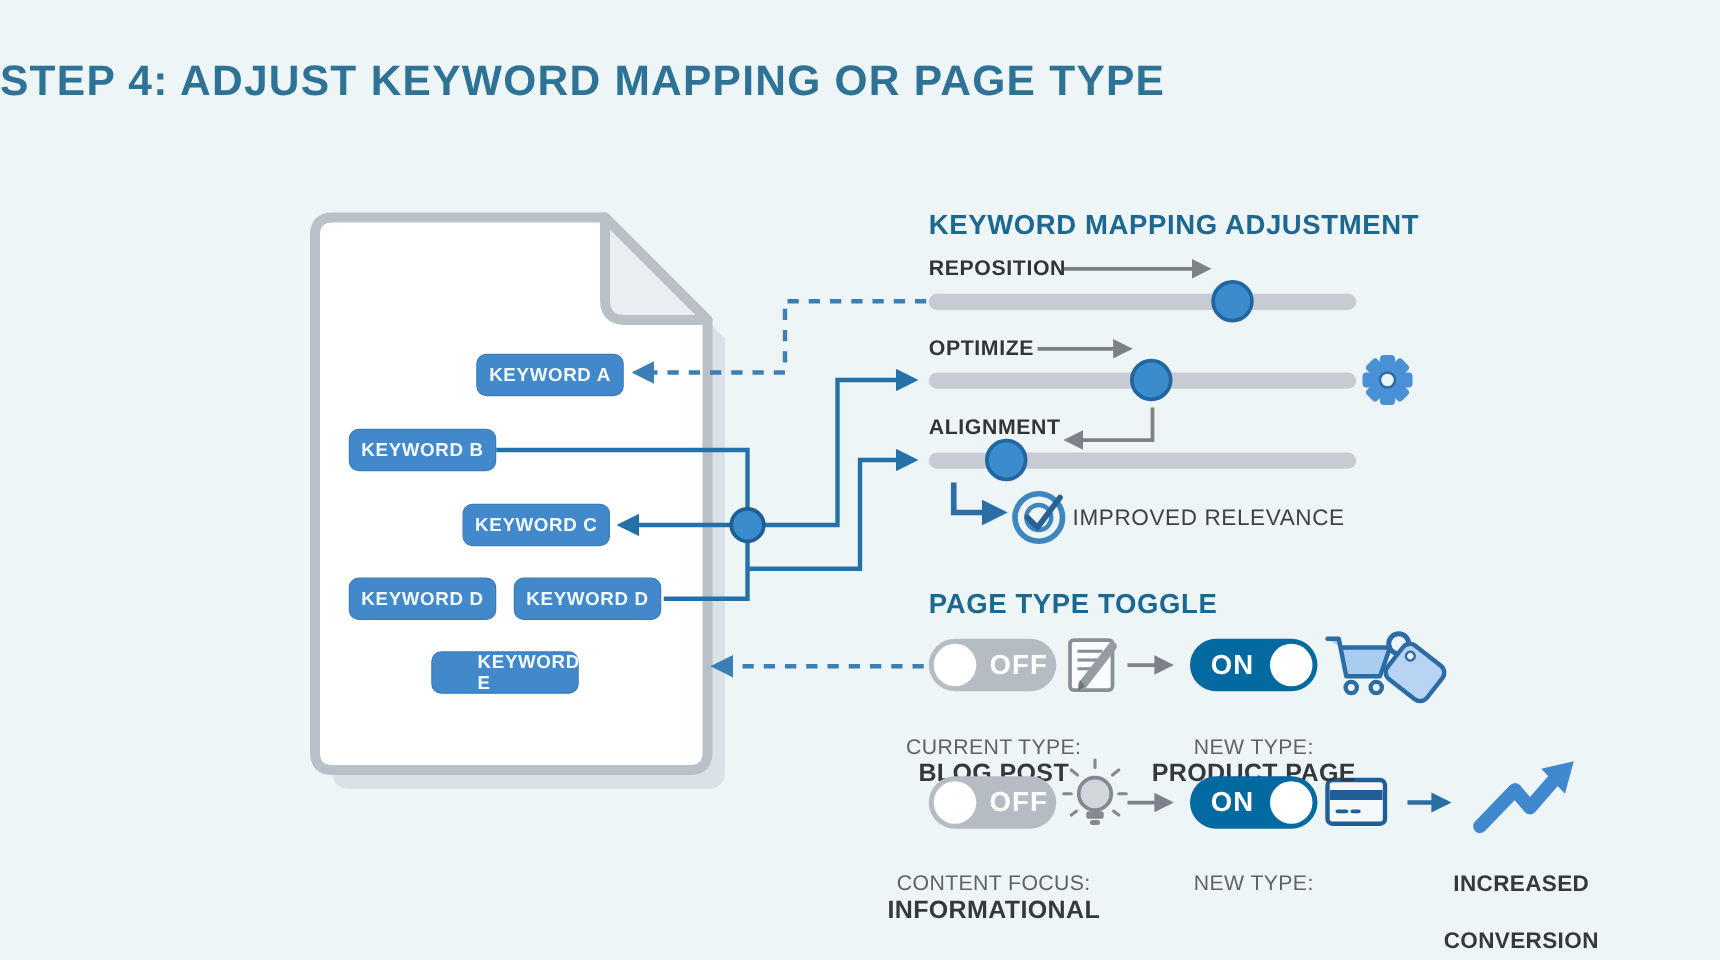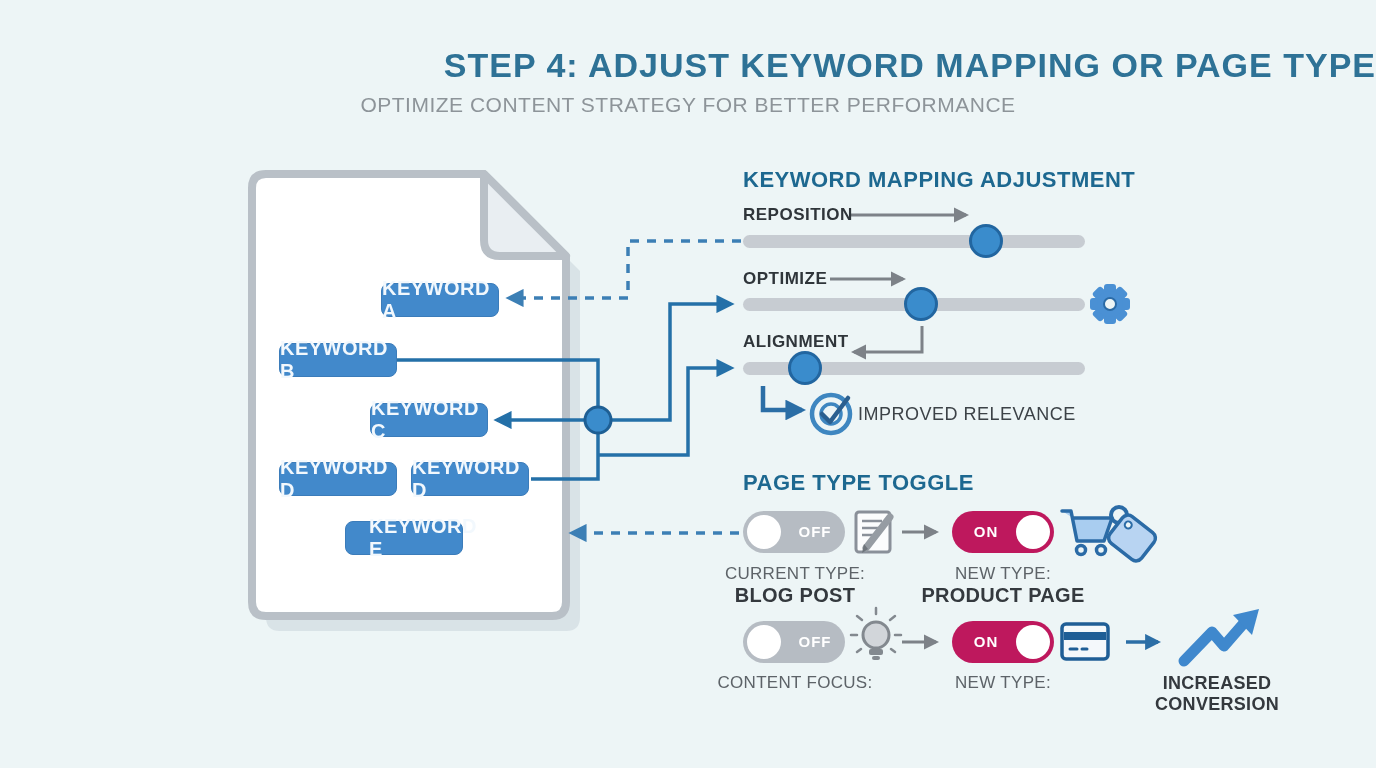--- a/index.html
+++ b/index.html
@@ -1,46 +1,46 @@
 <!DOCTYPE html>
 <html><head>
 <meta charset="utf-8">
 <style>
   html,body{margin:0;padding:0;}
   body{font-family:"Liberation Sans",sans-serif;background:#edf5f6;}
   #stage{position:relative;width:1376px;height:768px;background:#edf5f6;overflow:hidden;}
   .abs{position:absolute;}
   
-  .title{left:0;top:46px;width:100%;text-align:right;font-size:34px;font-weight:bold;
+  .title{left:0;top:46px;width:100%;text-align:left;font-size:34px;font-weight:bold;
          color:#2e7296;letter-spacing:1px;}
   .subtitle{left:0;top:93px;width:100%;text-align:center;font-size:21px;color:#8d9499;letter-spacing:.5px;}
   
   .kw{width:118px;height:34px;background:#4289cb;border:1px solid #3b7cba;border-radius:8px;
-      color:#f2f8fd;font-size:20px;font-weight:bold;letter-spacing:.5px;
+      color:#f2f8fd;font-size:15px;font-weight:bold;letter-spacing:.5px;
       display:flex;align-items:center;justify-content:center;box-sizing:border-box;}
   
   .sec-h{font-size:22px;font-weight:bold;color:#1d6890;letter-spacing:.5px;}
   .slider-label{font-size:17px;font-weight:600;color:#2f353a;letter-spacing:.5px;}
   .track{width:342px;height:13px;background:#c7ccd2;border-radius:7px;}
   .knob{position:absolute;top:-11px;width:34px;height:34px;border-radius:50%;
         background:#3a8ccc;border:3px solid #2266a0;box-sizing:border-box;}
   .result-text{font-size:18px;font-weight:500;color:#3c4247;letter-spacing:.5px;}
   
   .toggle{width:102px;height:42px;border-radius:21px;}
   .toggle.off{background:#b6bcc3;}
-  .toggle.on{background:#be185d;}
+  .toggle.on{background:#0369a1;}
   .toggle .tknob{position:absolute;top:4px;width:34px;height:34px;border-radius:50%;background:#fff;}
   .toggle.off .tknob{left:4px;}
   .toggle.on .tknob{right:4px;}
   .toggle .tlabel{position:absolute;top:0;line-height:42px;color:#fff;font-weight:bold;
-                  font-size:15px;letter-spacing:1px;}
+                  font-size:22px;letter-spacing:1px;}
   .toggle.off .tlabel{left:46px;width:52px;text-align:center;}
   .toggle.on .tlabel{left:8px;width:52px;text-align:center;}
   .cap{width:200px;text-align:center;}
-  .cap .l1{font-size:17px;color:#5d6368;line-height:20px;letter-spacing:.3px;}
+  .cap .l1{font-size:17px;color:#5d6368;line-height:20px;letter-spacing:.3px;margin-top:24px;}
   .cap .l2{font-size:20px;font-weight:600;color:#34393e;line-height:23px;letter-spacing:.3px;}
   .cap.dark .l1,.cap.dark .l2{font-size:18px;font-weight:600;color:#34393e;line-height:21px;}
   svg{display:block;}
 </style>
 </head>
 <body>
 
 <div id="stage">
 
   <svg class="abs" style="left:0;top:0;pointer-events:none;" width="1376" height="768" viewBox="0 0 1376 768">
@@ -158,21 +158,20 @@
       </g>
     </g>
 
     <g>
       <path d="M 1184,661 L 1212,632 L 1224,646 L 1244,623" fill="none" stroke="#3f88cd" stroke-width="11" stroke-linecap="round" stroke-linejoin="round"></path>
       <path d="M 1233,615 L 1259,609 L 1252,635 Z" fill="#3f88cd"></path>
     </g>
   </svg>
 
   <div class="abs title">STEP 4: ADJUST KEYWORD MAPPING OR PAGE TYPE</div>
-  <div class="abs subtitle">OPTIMIZE CONTENT STRATEGY FOR BETTER PERFORMANCE</div>
 
   <div class="abs kw" style="left:381px;top:283px;">KEYWORD A</div>
   <div class="abs kw" style="left:279px;top:343px;">KEYWORD B</div>
   <div class="abs kw" style="left:370px;top:403px;">KEYWORD C</div>
   <div class="abs kw" style="left:279px;top:462px;">KEYWORD D</div>
   <div class="abs kw" style="left:411px;top:462px;">KEYWORD D</div>
   <div class="abs kw" style="left:345px;top:521px;padding-left:38px;">KEYWORD E</div>
 
   <div class="abs sec-h" style="left:743px;top:167px;text-align:center;">KEYWORD MAPPING ADJUSTMENT</div>
 
@@ -215,20 +214,21 @@
   <div class="abs toggle off" style="left:743px;top:621px;">
     <div class="tknob"></div>
     <div class="tlabel">OFF</div>
   </div>
   <div class="abs toggle on" style="left:952px;top:621px;">
     <div class="tknob"></div>
     <div class="tlabel">ON</div>
   </div>
   <div class="abs cap" style="left:695px;top:673px;">
     <div class="l1">CONTENT FOCUS:</div>
+    <div class="l2">INFORMATIONAL</div>
   </div>
   <div class="abs cap" style="left:903px;top:673px;">
     <div class="l1">NEW TYPE:</div>
   </div>
   <div class="abs cap dark" style="left:1117px;top:673px;">
     <div class="l1">INCREASED</div>
     <div class="l1">CONVERSION</div>
   </div>
 
 </div>

